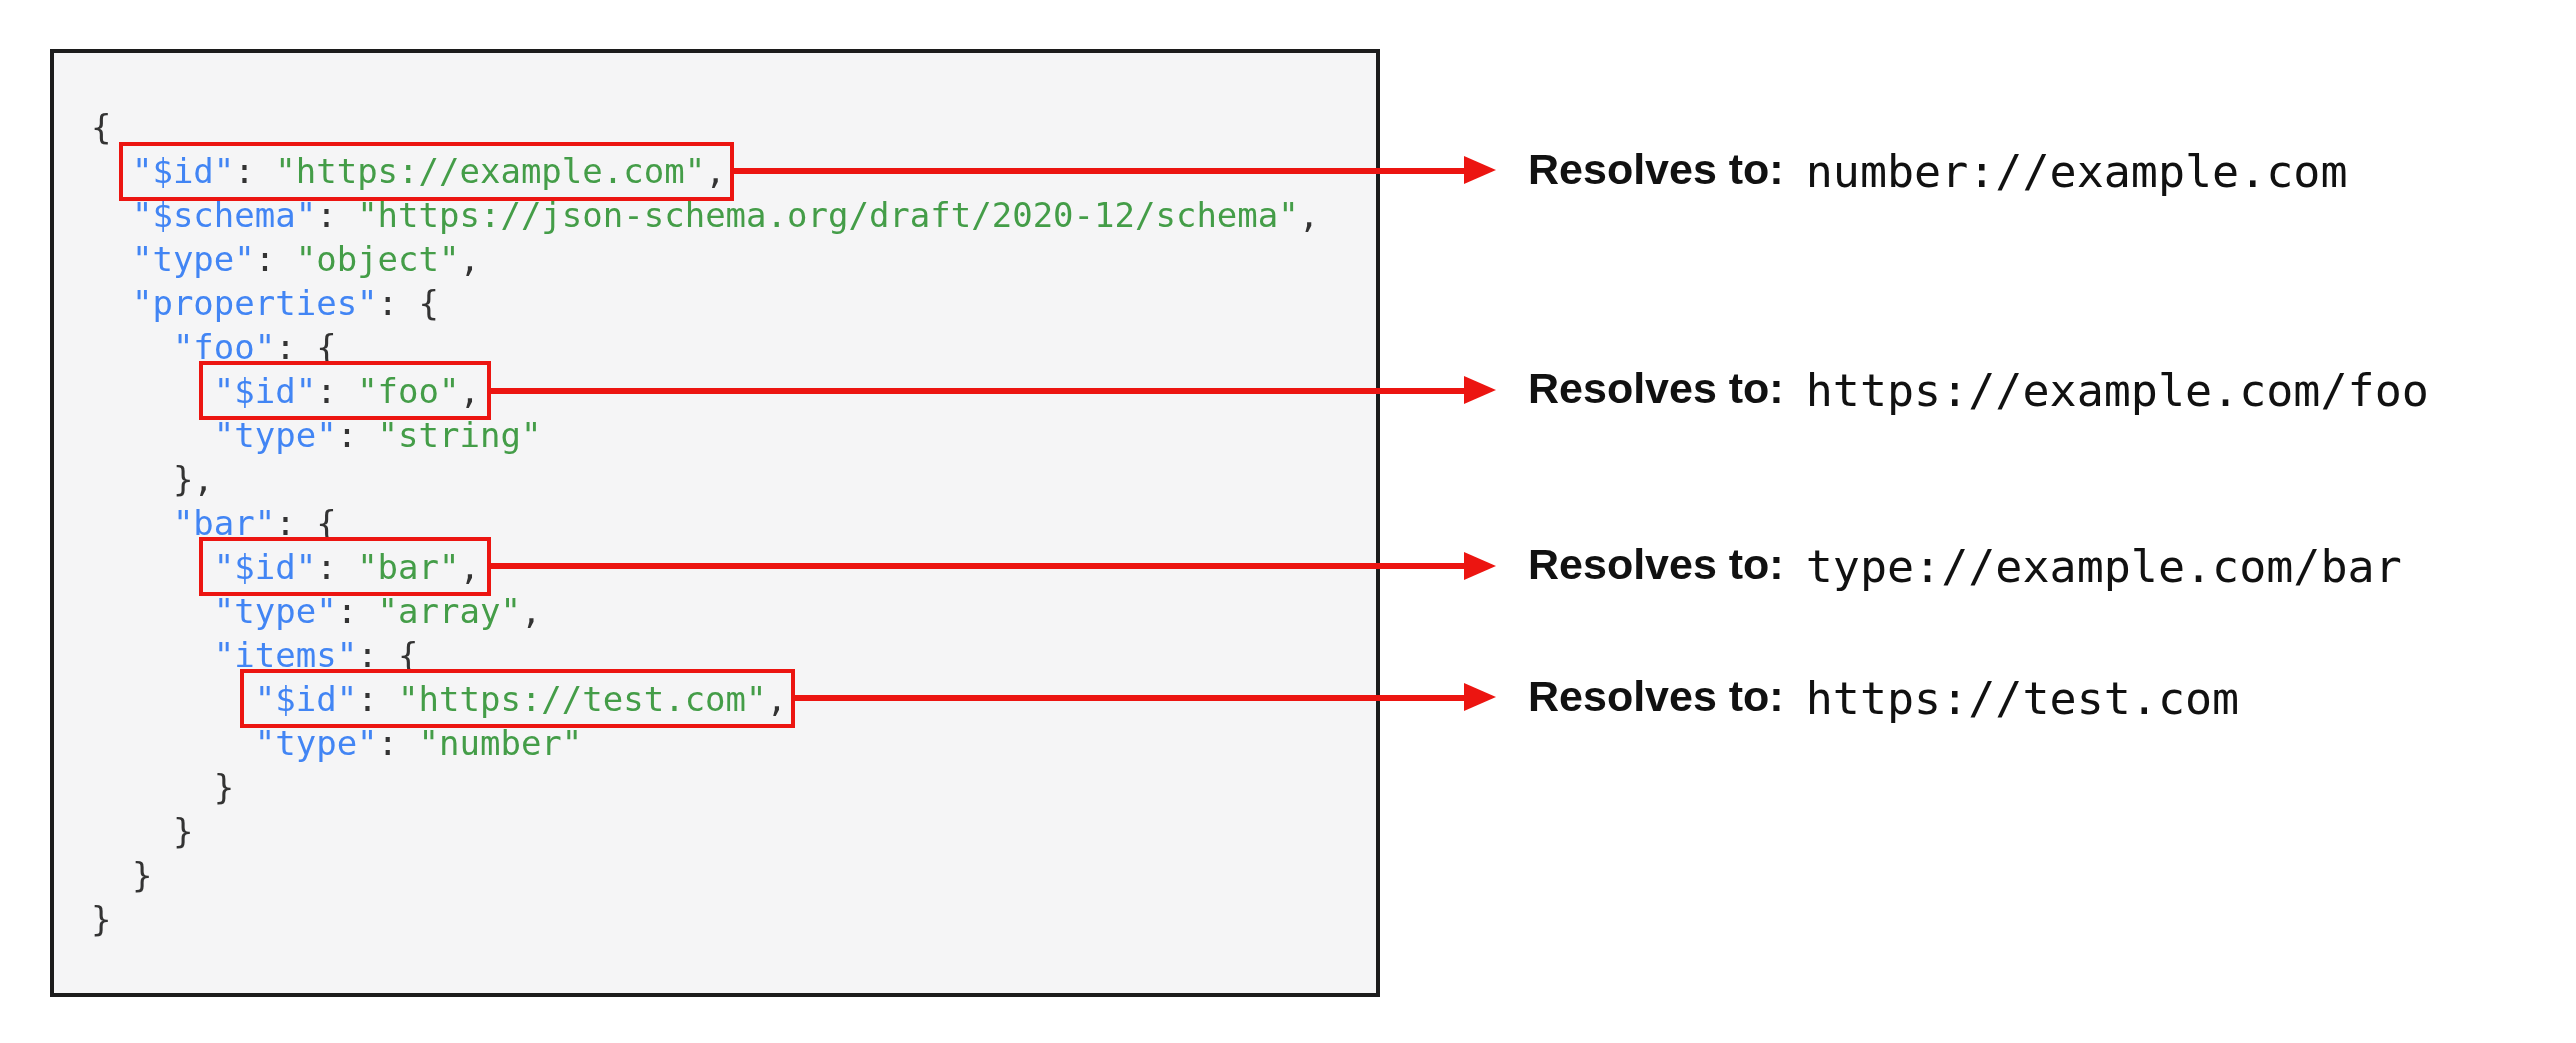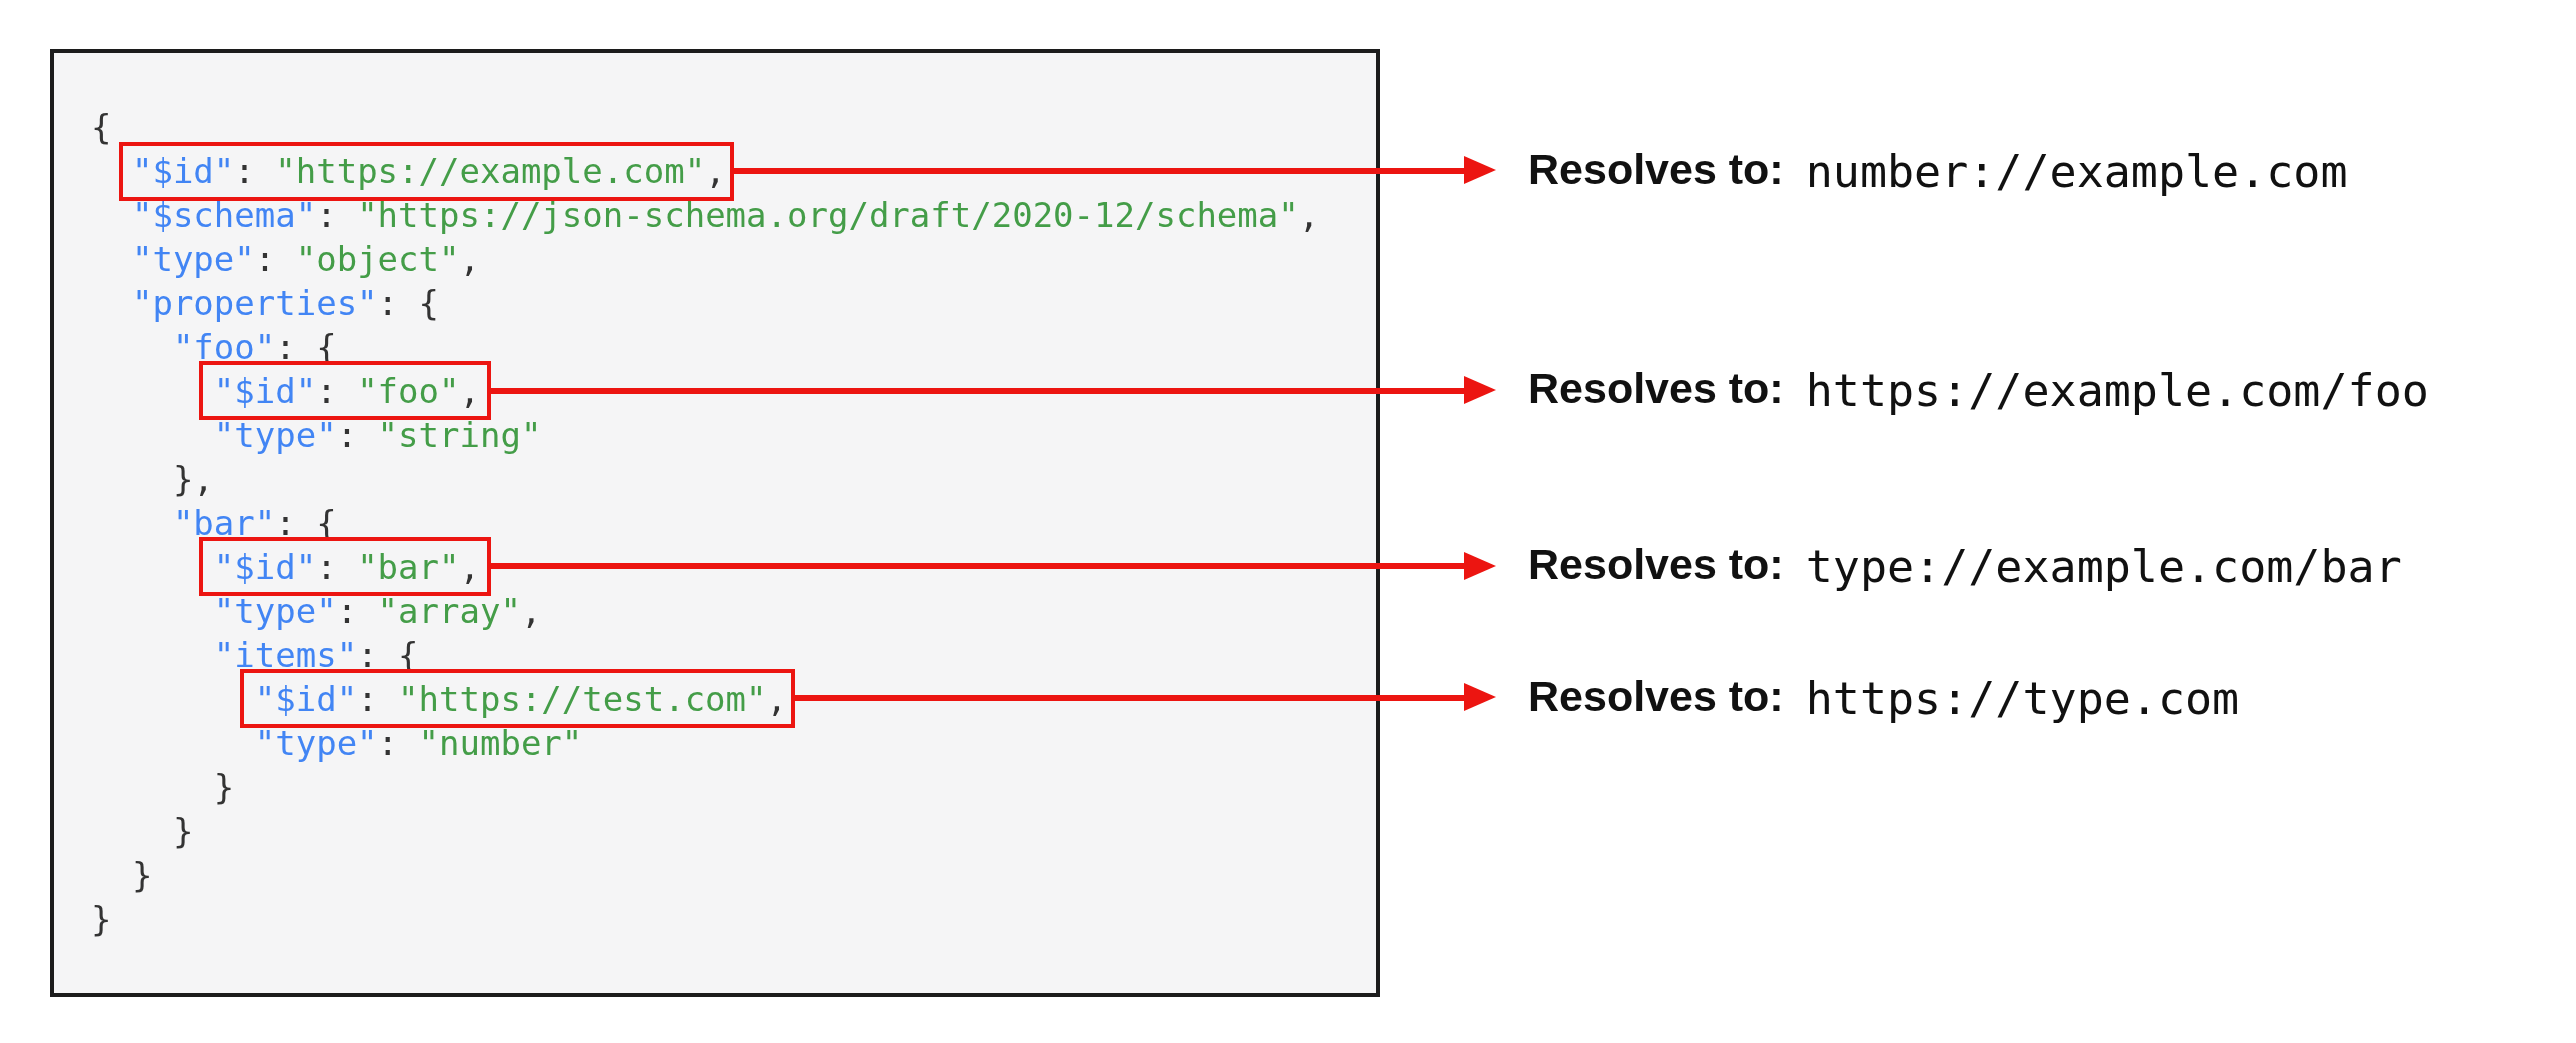--- a/index.html
+++ b/index.html
@@ -131,16 +131,16 @@
     <div class="arrow-head" style="left: 1464px; top: 552px;"></div>
     <div class="ann-label" style="left: 1528px; top: 566px;">
       <span class="ann-prefix">Resolves to:</span>
       <span class="ann-url">type://example.com/bar</span>
     </div>
     <div class="hl-box" style="left: 240px; top: 669px; width: 555px; height: 59px;"></div>
     <div class="arrow-line" style="left: 794px; top: 695px; width: 671px;"></div>
     <div class="arrow-head" style="left: 1464px; top: 683px;"></div>
     <div class="ann-label" style="left: 1528px; top: 698px;">
       <span class="ann-prefix">Resolves to:</span>
-      <span class="ann-url">https://type.com</span>
+      <span class="ann-url">https://test.com</span>
     </div>
   </div>
 
 
 </body></html>

